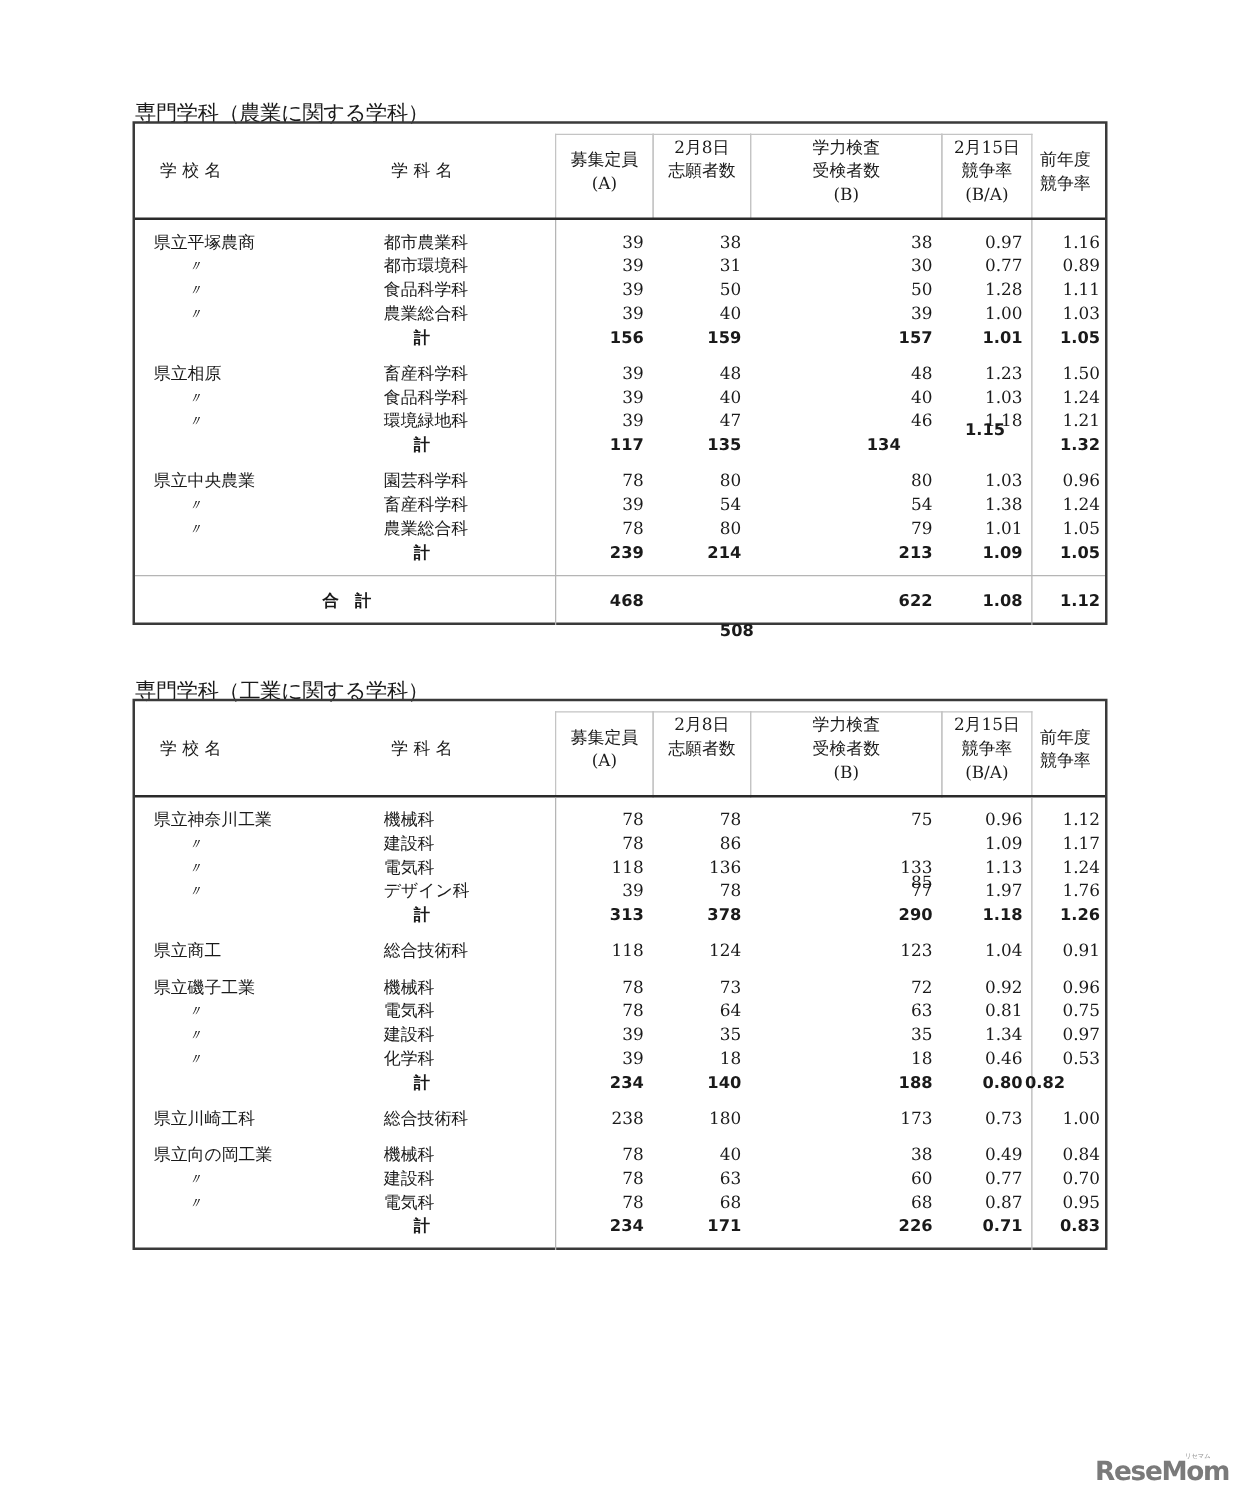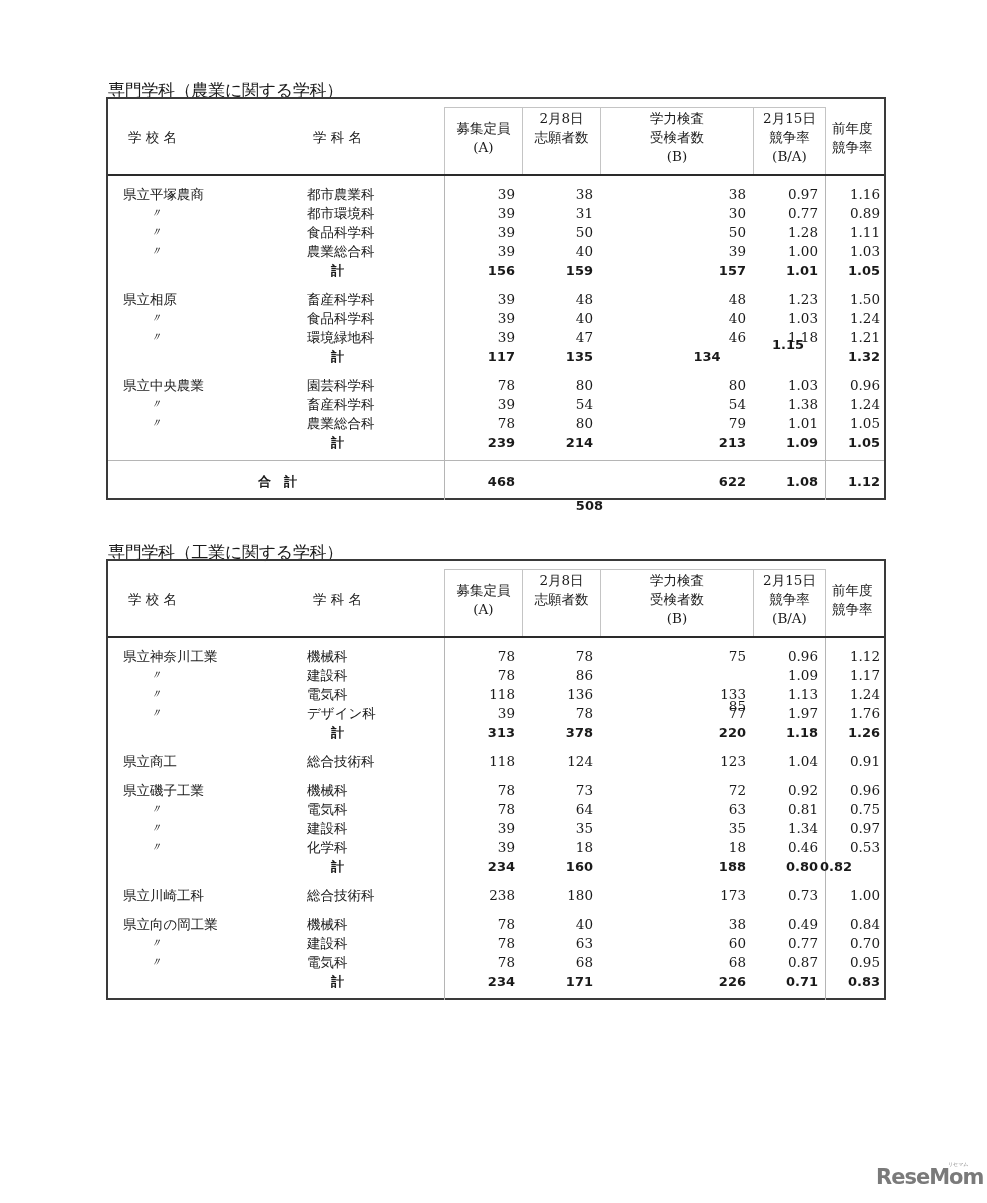--- a/index.html
+++ b/index.html
@@ -248,21 +248,21 @@
         <div class="cell num" style="left: 420px; top: 143px; width: 65px;">78</div>
         <div class="cell num" style="left: 560px; top: 143px; width: 78px;">77</div>
         <div class="cell num" style="left: 650px; top: 143px; width: 60px;">1.97</div>
         <div class="cell num" style="left: 720px; top: 143px; width: 52px;">1.76</div>
       </div>
       <div>
         <div class="cell" style="left: 15px; top: 162px; width: 150px;"></div>
         <div class="cell bold" style="left: 223px; top: 162px; width: 120px;">計</div>
         <div class="cell num bold" style="left: 350px; top: 162px; width: 57px;">313</div>
         <div class="cell num bold" style="left: 420px; top: 162px; width: 65px;">378</div>
-        <div class="cell num bold" style="left: 560px; top: 162px; width: 78px;">220</div>
+        <div class="cell num bold" style="left: 560px; top: 162px; width: 78px;">290</div>
         <div class="cell num bold" style="left: 650px; top: 162px; width: 60px;">1.18</div>
         <div class="cell num bold" style="left: 720px; top: 162px; width: 52px;">1.26</div>
       </div>
       <div>
         <div class="cell" style="left: 15px; top: 191px; width: 150px;">県立商工</div>
         <div class="cell" style="left: 199px; top: 191px; width: 120px;">総合技術科</div>
         <div class="cell num" style="left: 350px; top: 191px; width: 57px;">118</div>
         <div class="cell num" style="left: 420px; top: 191px; width: 65px;">124</div>
         <div class="cell num" style="left: 560px; top: 191px; width: 78px;">123</div>
         <div class="cell num" style="left: 650px; top: 191px; width: 60px;">1.04</div>
@@ -301,21 +301,21 @@
         <div class="cell num" style="left: 350px; top: 277px; width: 57px;">39</div>
         <div class="cell num" style="left: 420px; top: 277px; width: 65px;">18</div>
         <div class="cell num" style="left: 560px; top: 277px; width: 78px;">18</div>
         <div class="cell num" style="left: 650px; top: 277px; width: 60px;">0.46</div>
         <div class="cell num" style="left: 720px; top: 277px; width: 52px;">0.53</div>
       </div>
       <div>
         <div class="cell" style="left: 15px; top: 296px; width: 150px;"></div>
         <div class="cell bold" style="left: 223px; top: 296px; width: 120px;">計</div>
         <div class="cell num bold" style="left: 350px; top: 296px; width: 57px;">234</div>
-        <div class="cell num bold" style="left: 420px; top: 296px; width: 65px;">160</div>
+        <div class="cell num bold" style="left: 420px; top: 296px; width: 65px;">140</div>
         <div class="cell num bold" style="left: 560px; top: 296px; width: 78px;">188</div>
         <div class="cell num bold" style="left: 650px; top: 296px; width: 60px;">0.80</div>
         <div class="cell num bold" style="left: 692px; top: 296px; width: 52px;">0.82</div>
       </div>
       <div>
         <div class="cell" style="left: 15px; top: 325px; width: 150px;">県立川崎工科</div>
         <div class="cell" style="left: 199px; top: 325px; width: 120px;">総合技術科</div>
         <div class="cell num" style="left: 350px; top: 325px; width: 57px;">238</div>
         <div class="cell num" style="left: 420px; top: 325px; width: 65px;">180</div>
         <div class="cell num" style="left: 560px; top: 325px; width: 78px;">173</div>

